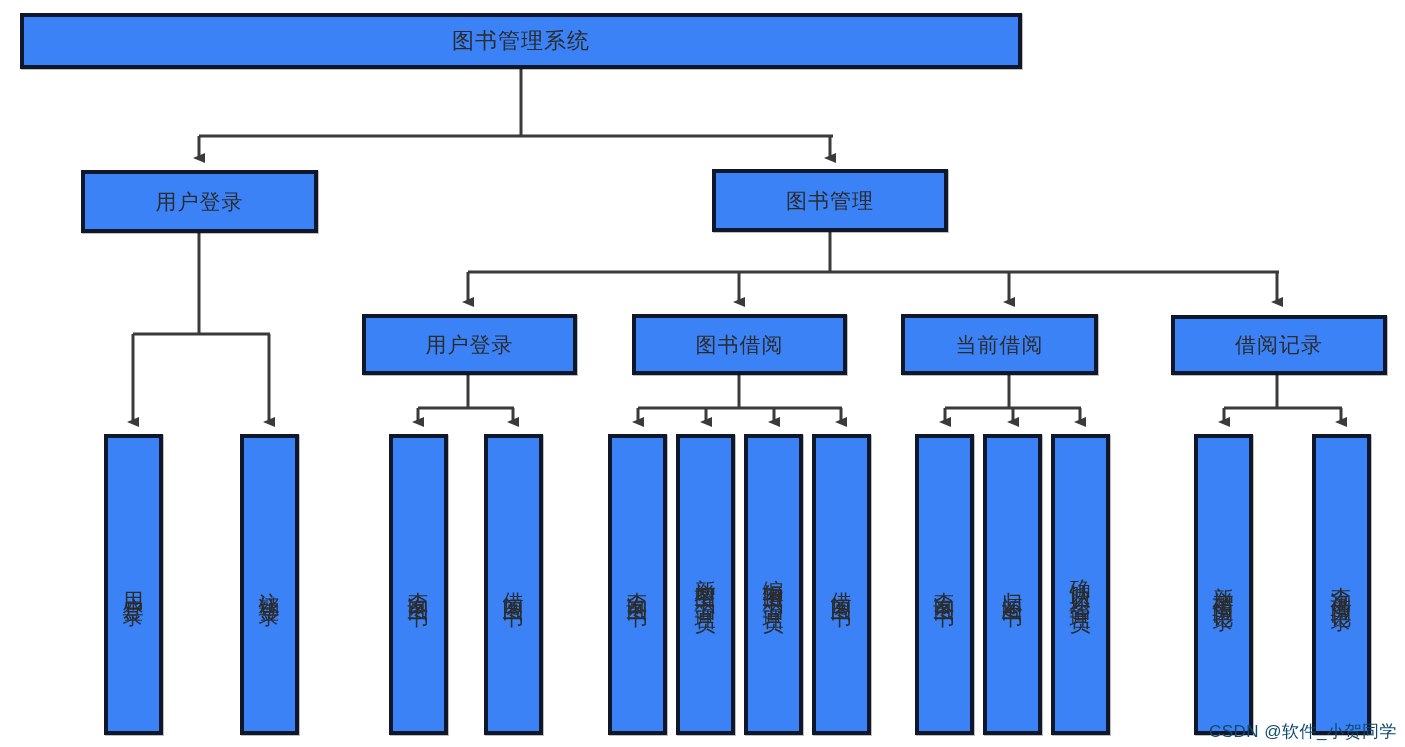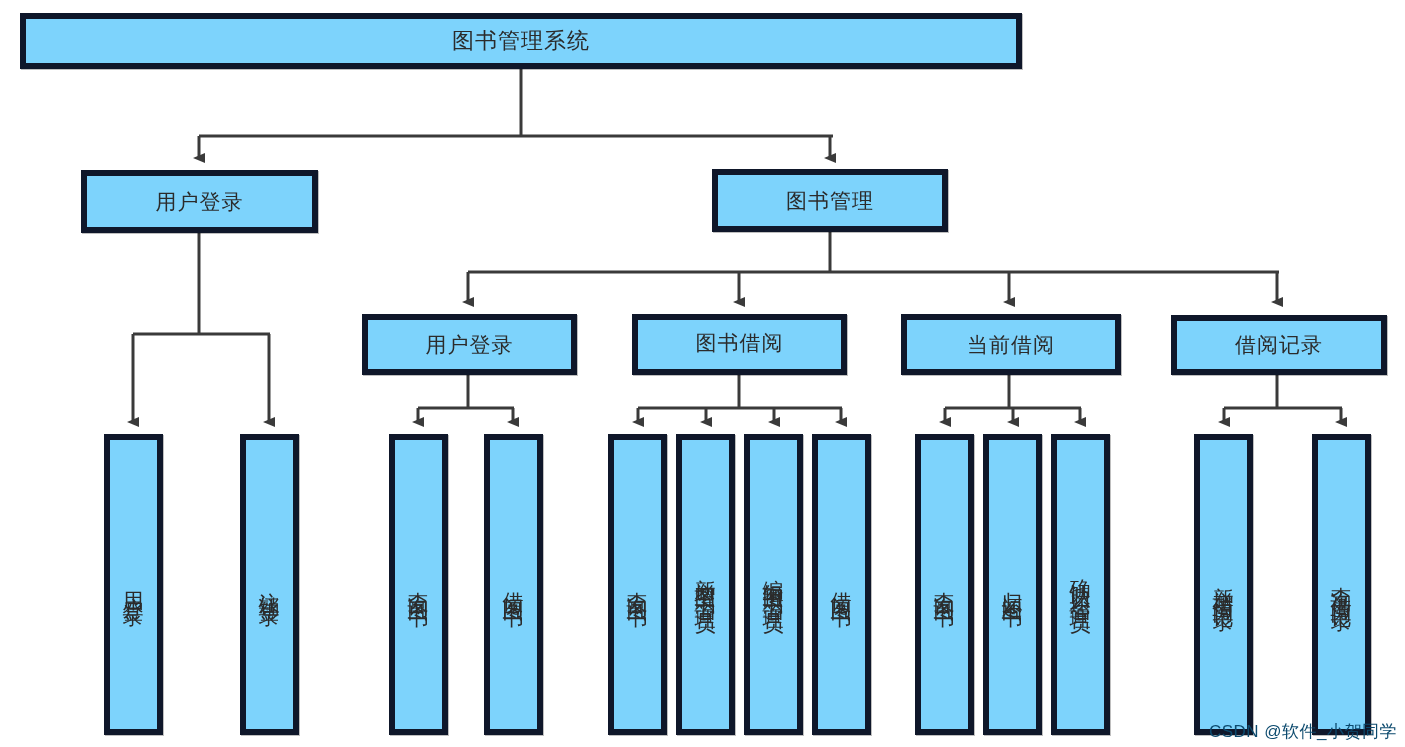--- a/index.html
+++ b/index.html
@@ -21,22 +21,22 @@
     position: absolute;
     left: 0;
     top: 0;
     width: 1405px;
     height: 747px;
     pointer-events: none;
   }
   .node {
     position: absolute;
     box-sizing: border-box;
-    border: 6px solid #0f172a;
-    background: #7dd3fc;
+    border: 4px solid #0f172a;
+    background: #3b82f6;
     display: flex;
     align-items: center;
     justify-content: center;
     color: #2b2b2b;
     box-shadow: 1px 1px 0 rgba(0,0,0,0.25);
   }
   .node-h {
     font-size: 21px;
     letter-spacing: 1px;
     line-height: 1.2;
@@ -131,25 +131,25 @@
   </div>
 
   <div class="node node-h" style="left:712px; top:169px; width:236px; height:63px;">
     <span>图书管理</span>
   </div>
 
   <div class="node node-h" style="left:362px; top:314px; width:215px; height:61px;">
     <span>用户登录</span>
   </div>
 
-  <div class="node node-h" style="left:632px; top:314px; width:215px; height:61px;font-family:Liberation Mono, monospace;">
+  <div class="node node-h" style="left:632px; top:314px; width:215px; height:61px;">
     <span>图书借阅</span>
   </div>
 
-  <div class="node node-h" style="left:901px; top:314px; width:220px; height:61px;">
+  <div class="node node-h" style="left:901px; top:314px; width:197px; height:61px;">
     <span>当前借阅</span>
   </div>
 
   <div class="node node-h" style="left:1171px; top:315px; width:216px; height:60px;">
     <span>借阅记录</span>
   </div>
 
   <div class="node node-v" style="left:104px; top:434px; width:59px; height:301px;">
     <span>用户登录</span>
   </div>

